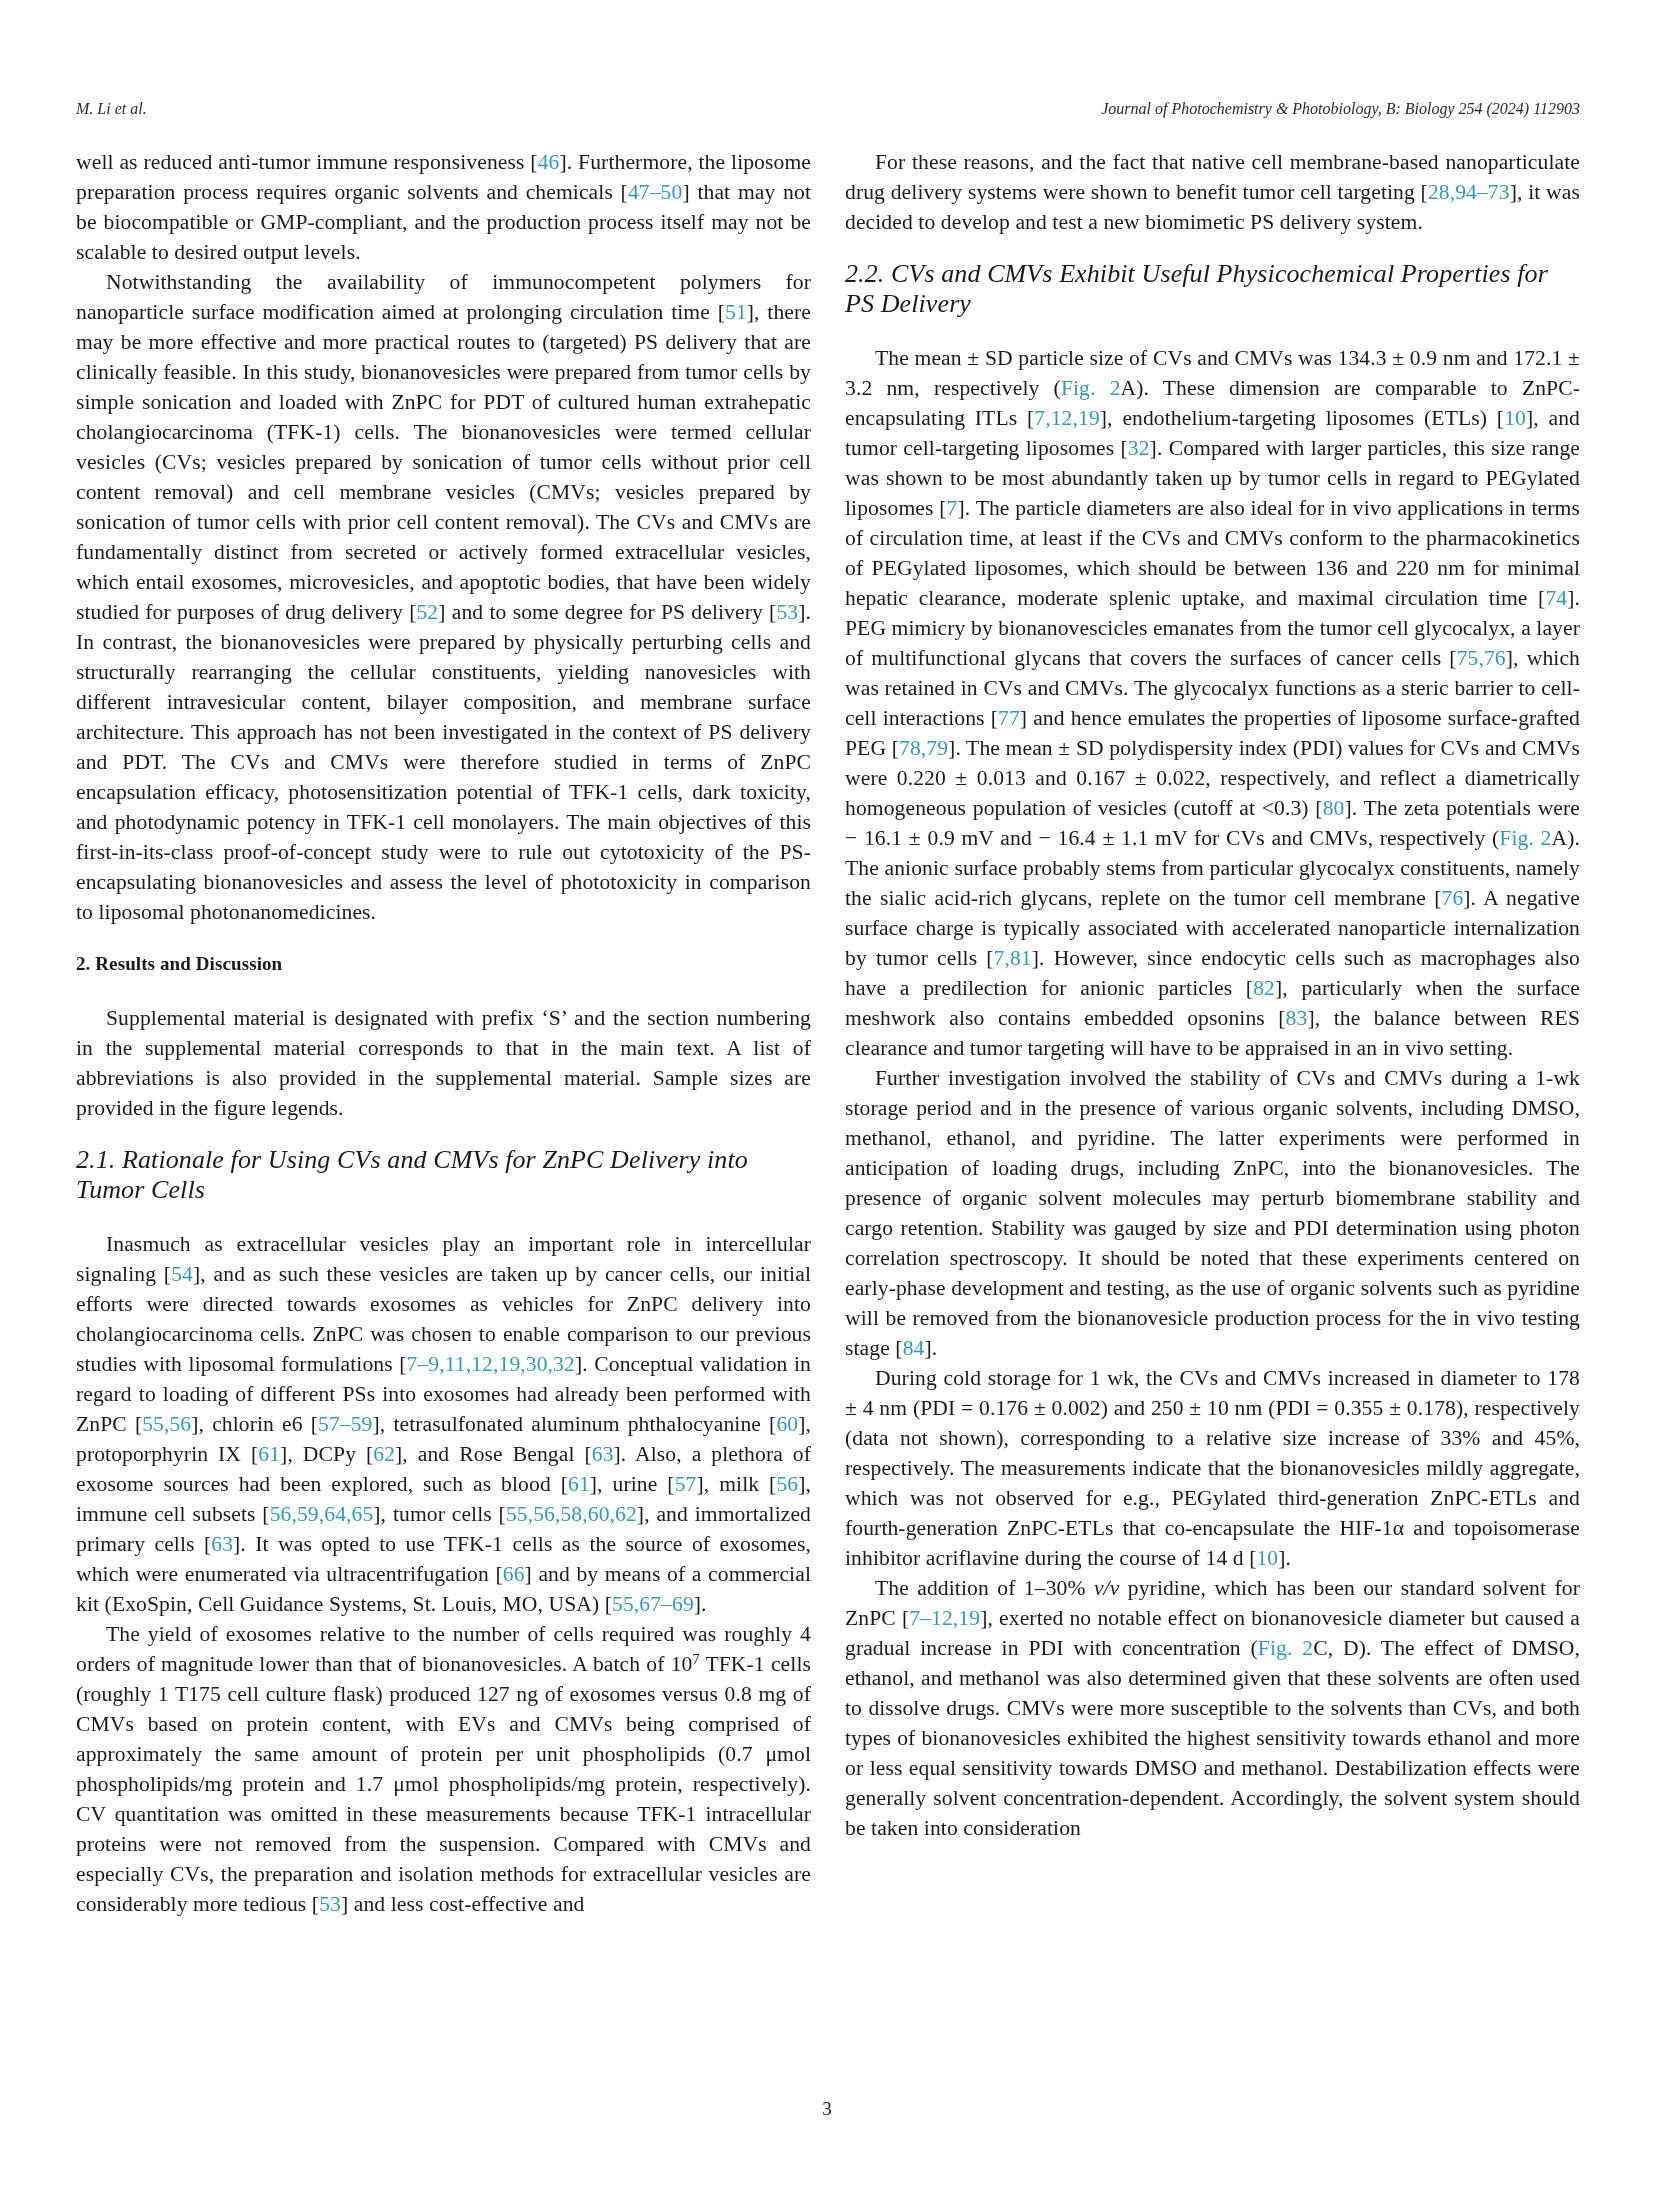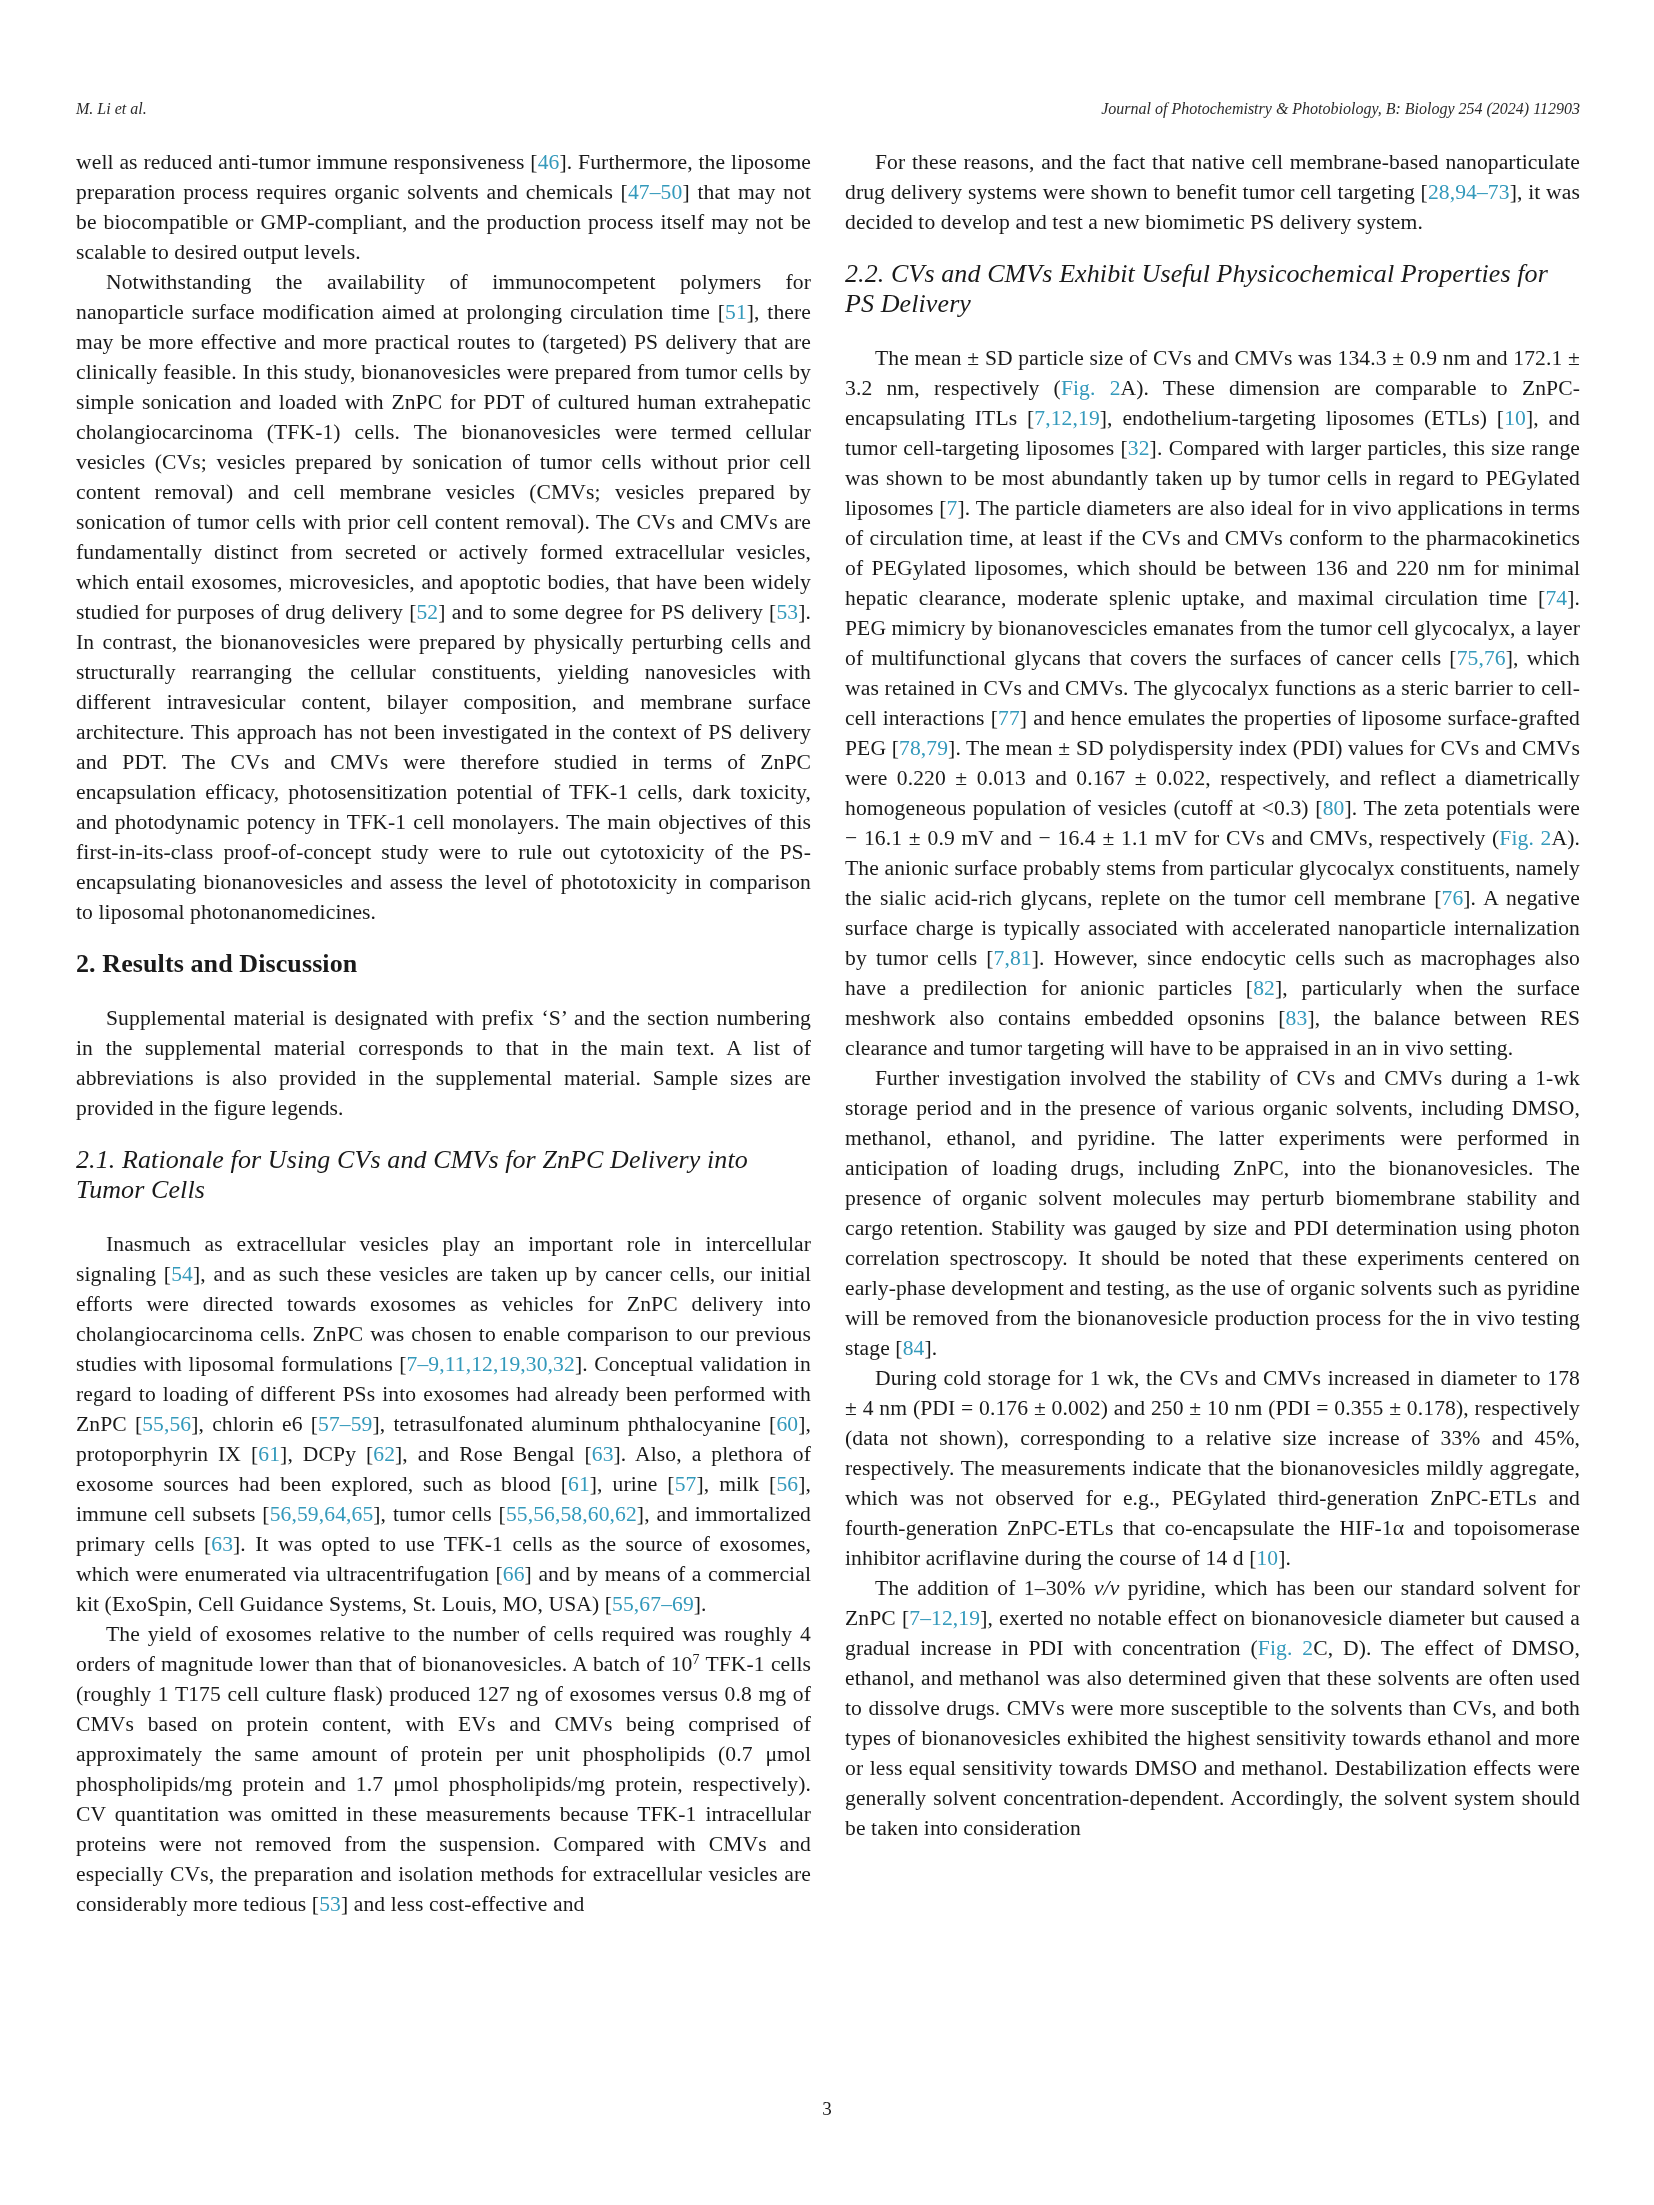--- a/index.html
+++ b/index.html
@@ -22,21 +22,21 @@
   }
   .col{
     width:735px;
     font-size:21.6px;line-height:30px;
     text-align:justify;
     letter-spacing:0.1px;
   }
   .col p{margin:0;text-indent:30px;}
   .col p.noindent{text-indent:0;}
   .h-bold{
-    font-size:26px;font-weight:bold;font-style:normal;
+    font-size:19px;font-weight:bold;font-style:normal;
     margin:22px 0 24px;text-align:left;text-indent:0;
   }
   .h-italic{
     font-size:26px;font-weight:normal;font-style:italic;
     margin:22px 0 24px;text-align:left;text-indent:0;
   }
   .cite{color:var(--cite,#3399bb);}
   .it{font-style:italic;}
   .sup{font-size:0.65em;position:relative;top:-0.5em;line-height:0;}
   .footer{

